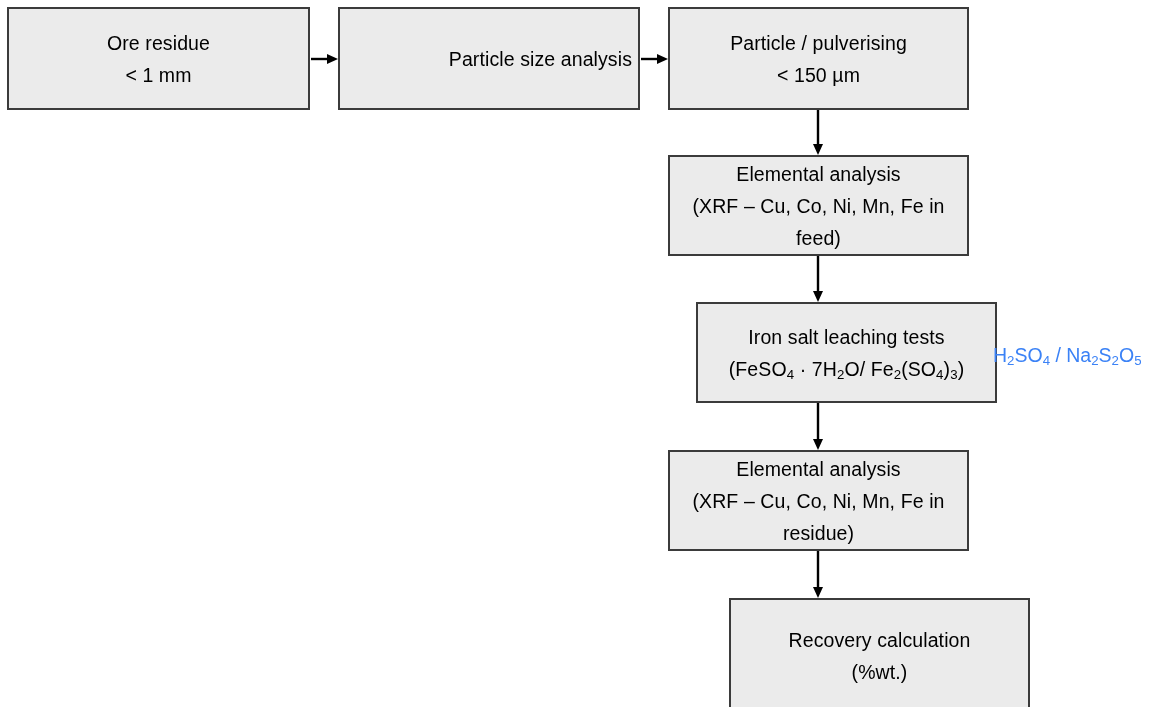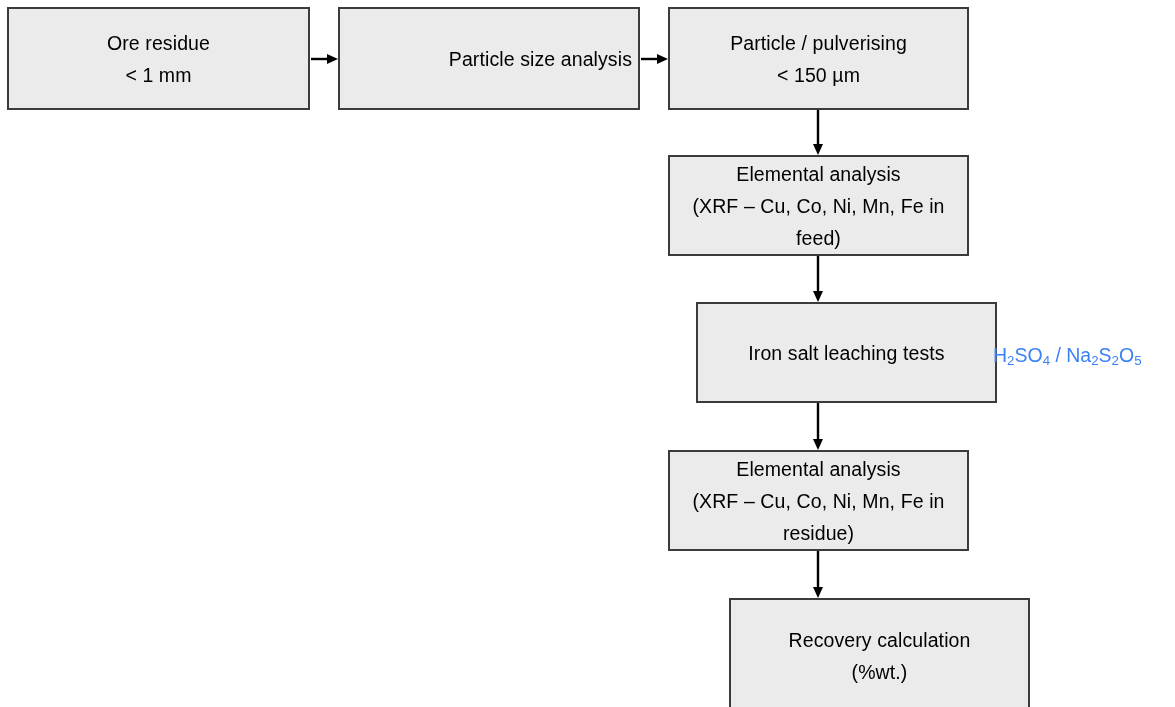--- a/index.html
+++ b/index.html
@@ -122,21 +122,21 @@
 
 <div class="node" id="node-grinding">
   <div class="node-label"><span>Particle / pulverising</span><br><span>&lt; 150 µm</span></div>
 </div>
 
 <div class="node" id="node-elemental-feed">
   <div class="node-label"><span>Elemental analysis</span><br><span>(XRF – Cu, Co, Ni, Mn, Fe in feed)</span></div>
 </div>
 
 <div class="node" id="node-iron-salt-leach">
-  <div class="node-label"><span>Iron salt leaching tests</span><br></div>
+  <div class="node-label"><span>Iron salt leaching tests</span><br><span>(FeSO<sub>4</sub> · 7H<sub>2</sub>O/ Fe<sub>2</sub>(SO<sub>4</sub>)<sub>3</sub>)</span></div>
 </div>
 
 <div class="node" id="node-elemental-residue">
   <div class="node-label"><span>Elemental analysis</span><br><span>(XRF – Cu, Co, Ni, Mn, Fe in residue)</span></div>
 </div>
 
 <div class="node" id="node-recovery">
   <div class="node-label"><span>Recovery calculation</span><br><span>(%wt.)</span></div>
 </div>
 

